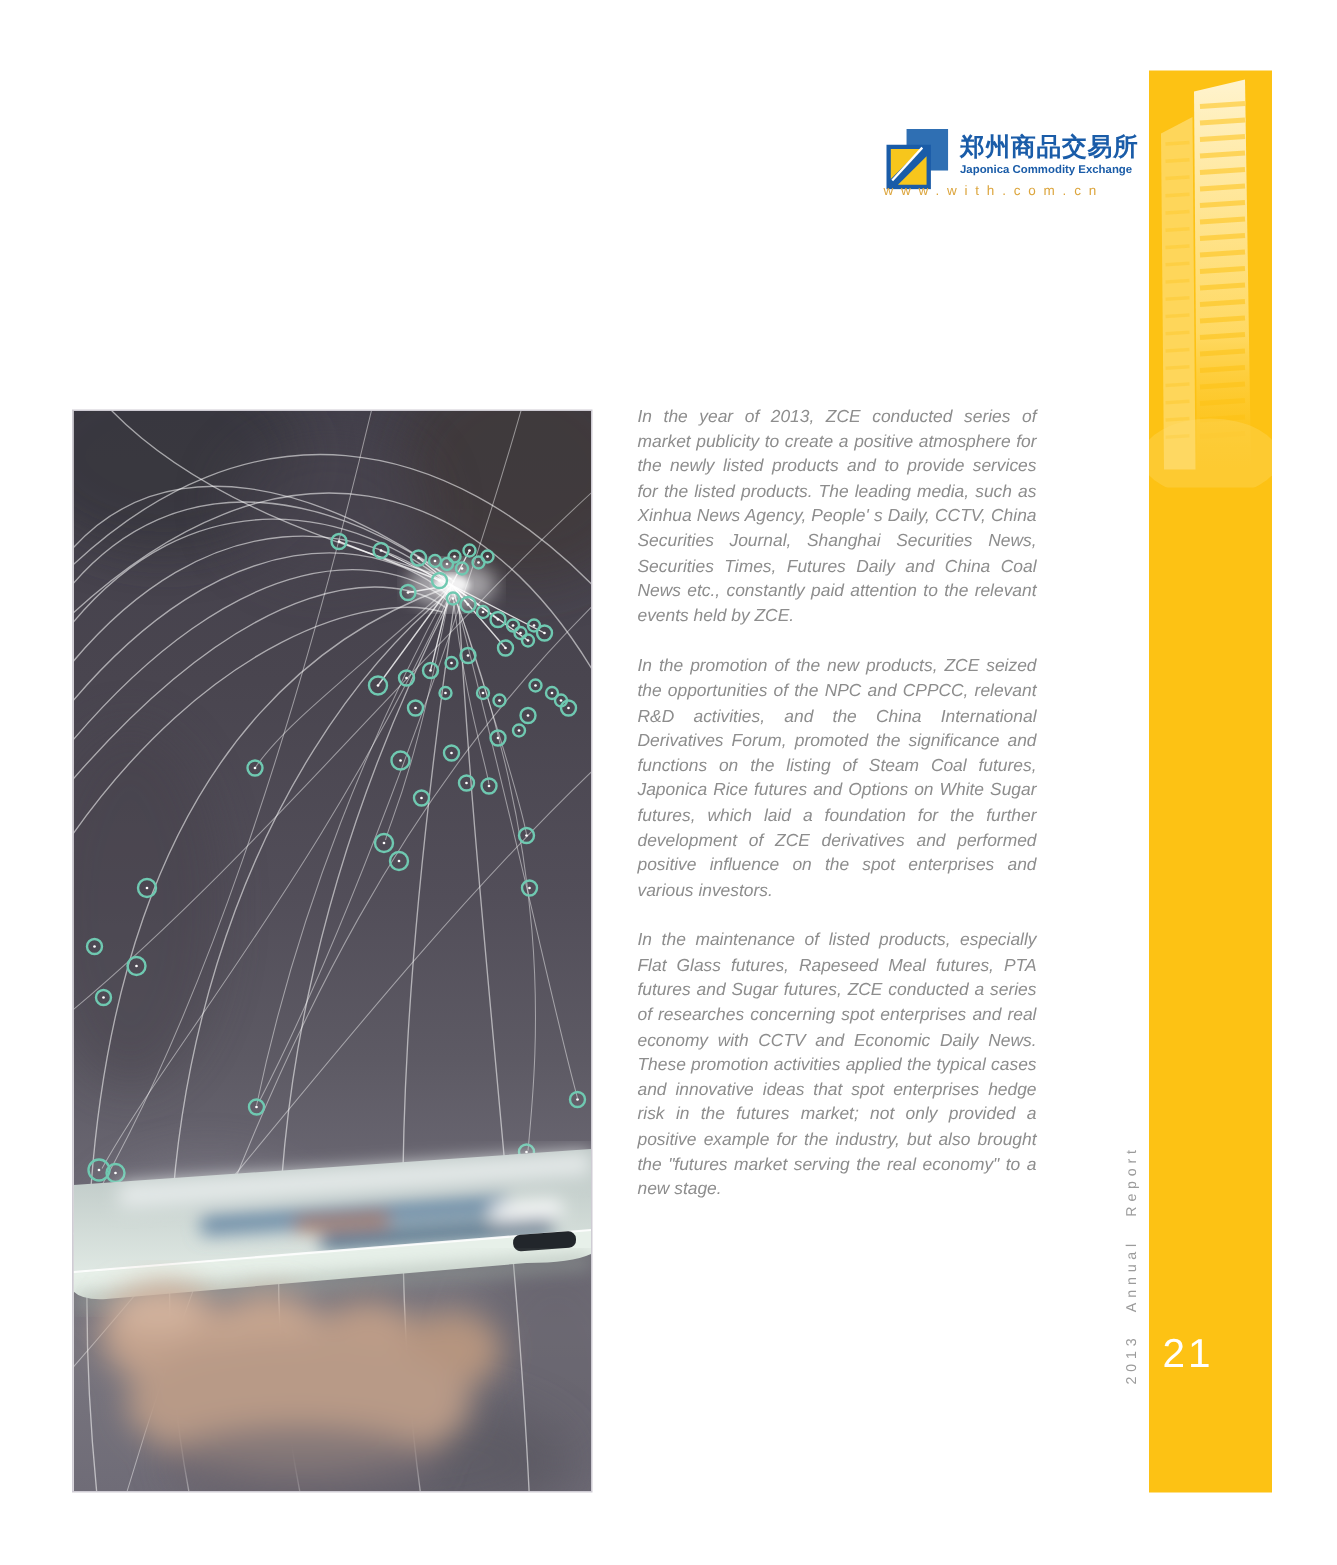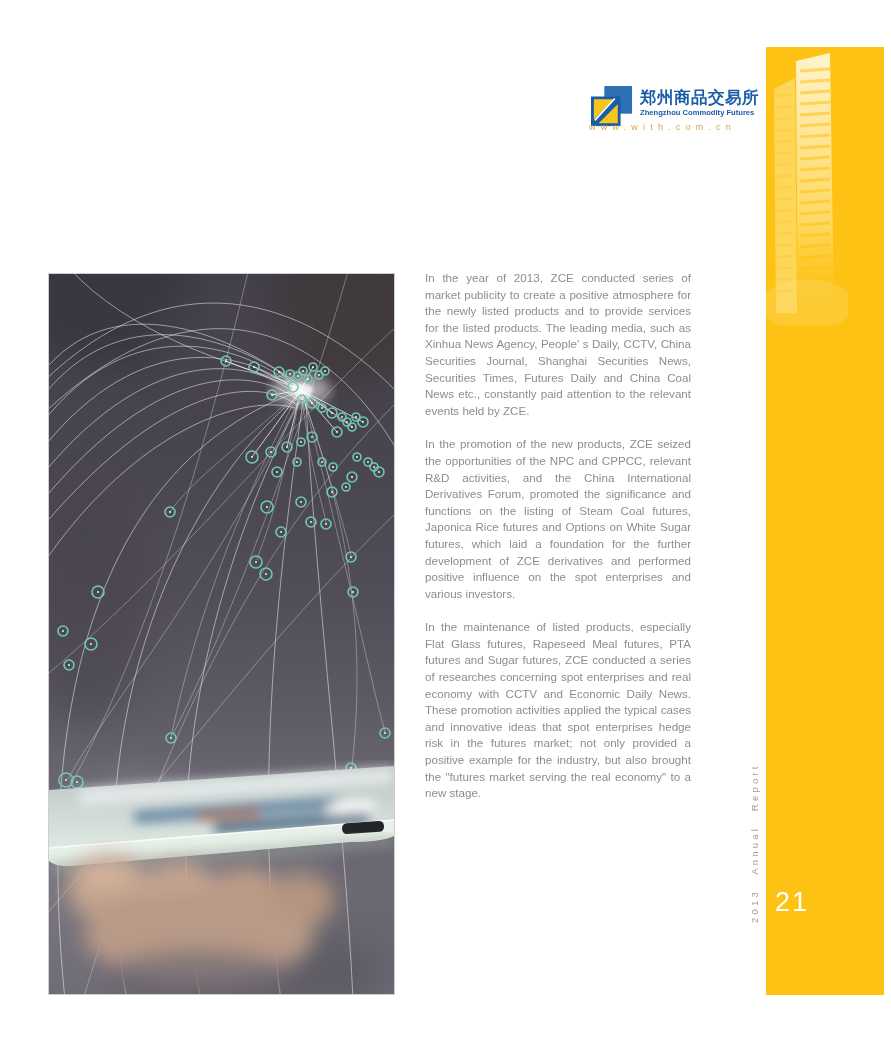--- a/index.html
+++ b/index.html
@@ -20,21 +20,20 @@
     font-size:7.6px; font-weight:bold; color:var(--logo-blue); white-space:nowrap;
   }
   .logo-url{
     position:absolute; left:0; top:37px; width:162px;
     font-size:9px; letter-spacing:5.2px; color:var(--url-gold); white-space:nowrap;
   }
   
   .stripe{
     position:absolute; left:766px; top:47px; width:82px; height:948px;
     background:var(--stripe-yellow);
-    padding-left:36px;
   }
   .stripe svg.bldg{position:absolute; left:0; top:0;}
   .page-num{
     position:absolute; left:9px; top:840px; color:#ffffff;
     font-size:27px; letter-spacing:2px; font-weight:400;
   }
   .vertical-label{
     position:absolute; left:749px; top:923px;
     transform:rotate(-90deg); transform-origin:0 0;
     font-size:9.5px; letter-spacing:3.2px; word-spacing:9px;
@@ -49,38 +48,39 @@
   .net-arcs path{fill:none; stroke:#ffffff; stroke-width:.9; opacity:.55;}
   .net-arcs path.thin{stroke-width:.7; opacity:.45;}
   .net-mesh line{stroke:#ffffff; stroke-width:.9; opacity:.8;}
   #net-nodes circle{fill:none; stroke:var(--node-teal); stroke-width:1.6;}
   #net-nodes circle.dot{fill:#ffffff; stroke:none;}
   
   .article{
     position:absolute; left:425px; top:270px; width:266px;
     color:var(--body-text); font-size:11.6px; line-height:16.6px;
     text-align:justify;
+    font-style:italic;
   }
   .article p{margin:0 0 17px 0;}
 </style>
 </head>
 <body>
 
 <div class="page">
 
   <div class="logo">
     <svg class="logo-icon" viewBox="0 0 46 44" aria-hidden="true">
       <rect x="15" y="0" width="29" height="29" fill="#2f6fb3"></rect>
       <rect x="1" y="11" width="31" height="31" fill="#1a5ca8"></rect>
       <polygon points="4,14 25,14 4,35" fill="#f7c61c"></polygon>
       <polygon points="29,19 29,39 9,39" fill="#f7c61c"></polygon>
       <line x1="26" y1="13" x2="5" y2="36" stroke="#ffffff" stroke-width="1.6"></line>
     </svg>
     <div class="logo-zh">郑州商品交易所</div>
-    <div class="logo-en">Zhengzhou Commodity Futures</div>
+    <div class="logo-en">Japonica Commodity Exchange</div>
     <div class="logo-url">www.with.com.cn</div>
   </div>
 
   <div class="stripe">
     <svg class="bldg" width="82" height="278" viewBox="0 0 82 278" aria-hidden="true">
       <defs>
         <linearGradient id="towerG" x1="0" y1="0" x2="0" y2="1">
           <stop offset="0" stop-color="#fff6d8" stop-opacity=".95"></stop>
           <stop offset=".65" stop-color="#ffdf77" stop-opacity=".8"></stop>
           <stop offset="1" stop-color="#fdc214" stop-opacity=".15"></stop>

